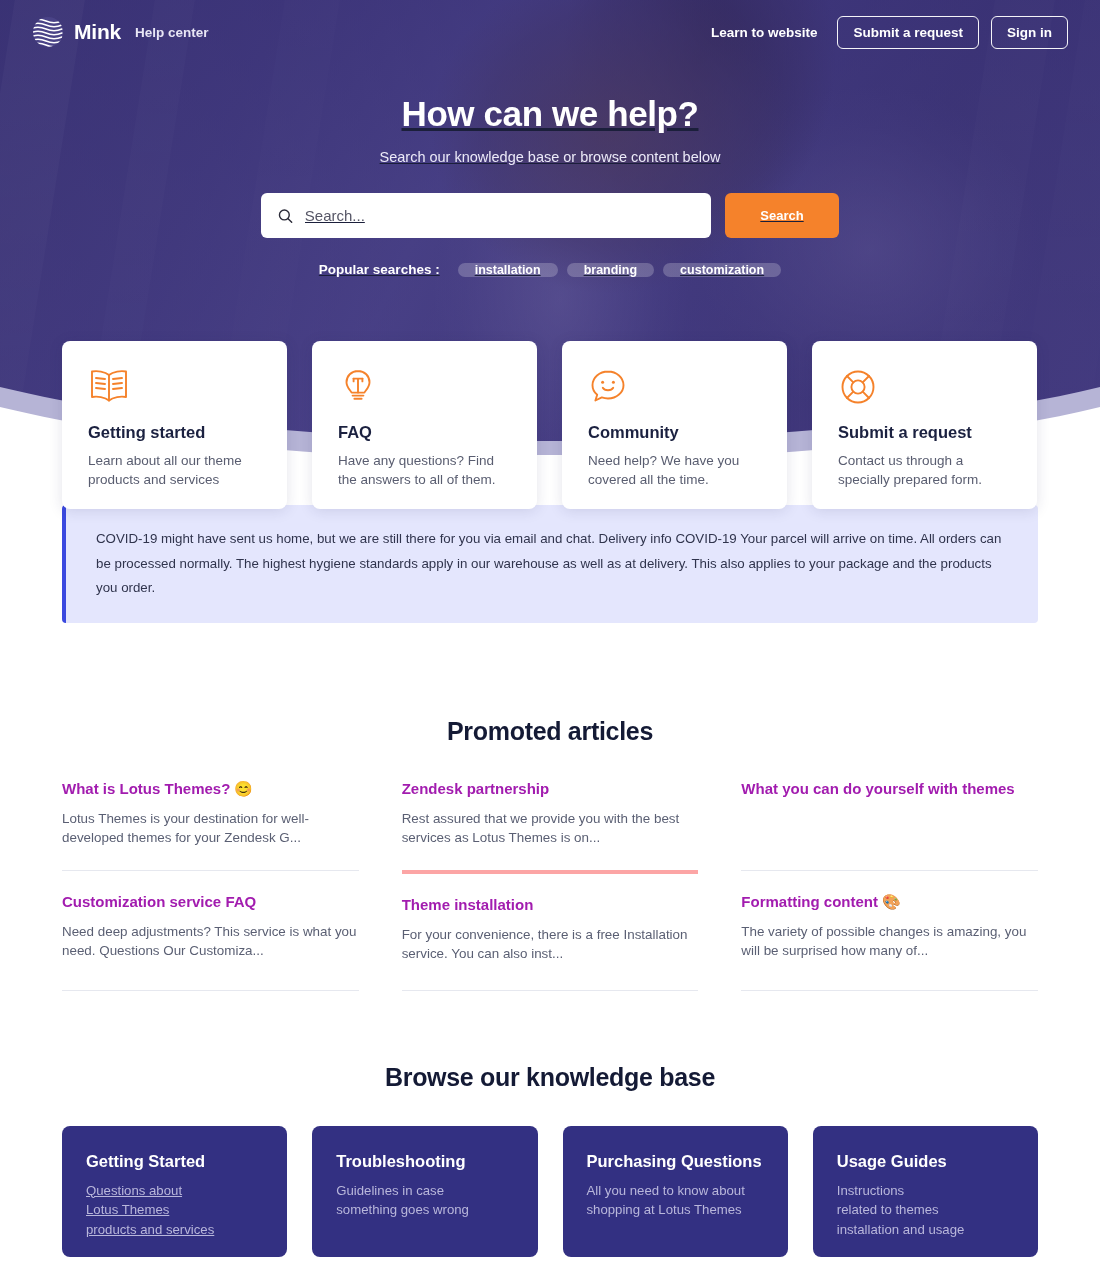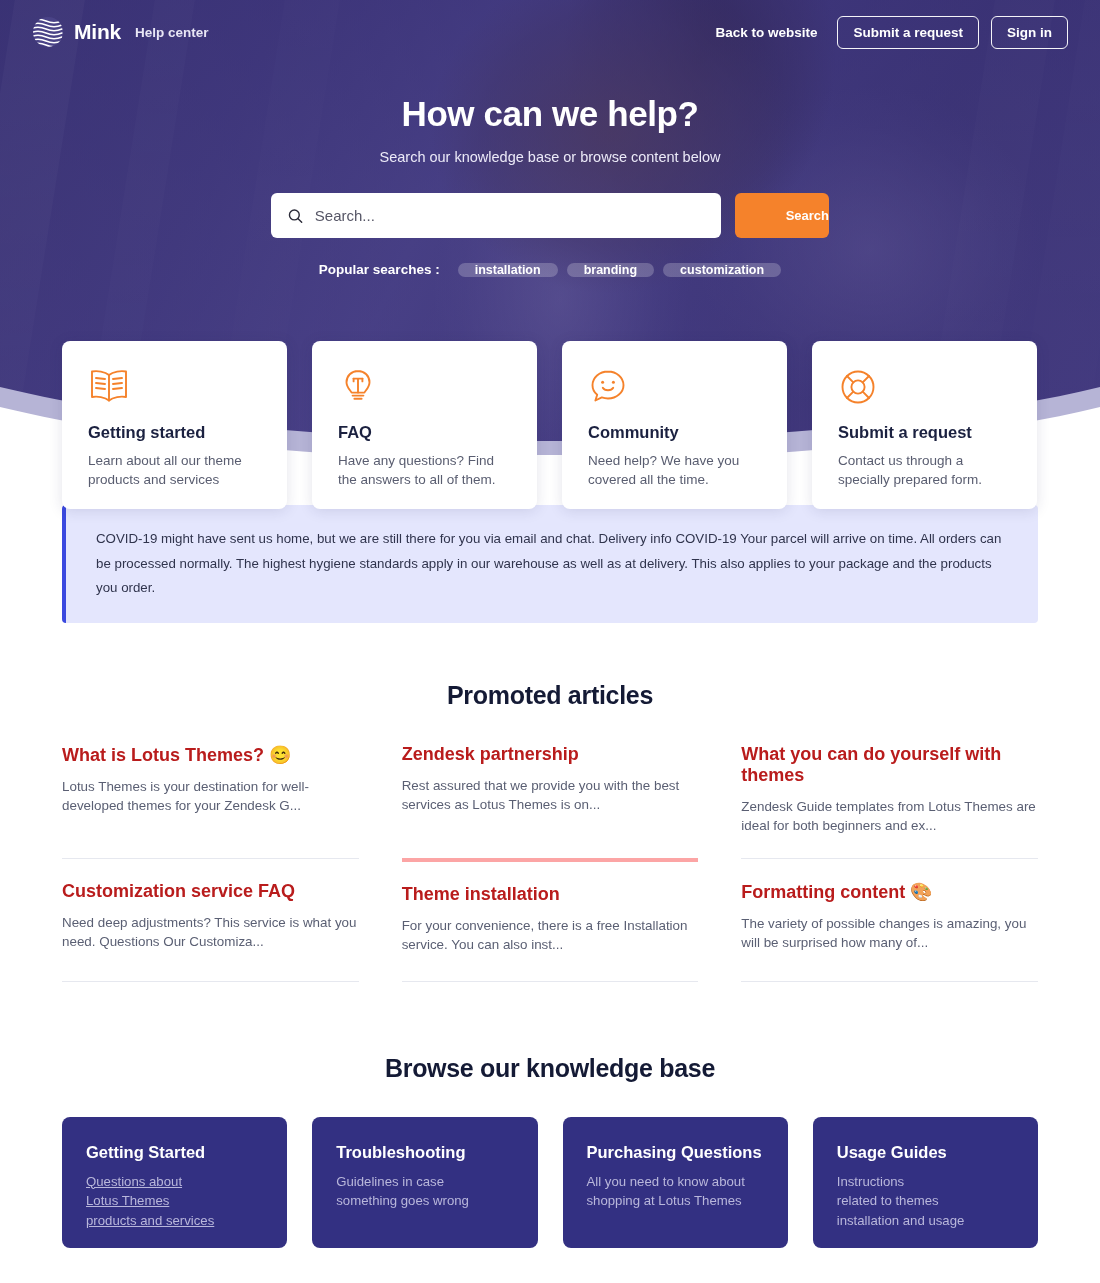--- a/index.html
+++ b/index.html
@@ -63,44 +63,44 @@
   .nav-btn {
     font-size: 13.5px; font-weight: bold; color: #ffffff;
     border: 1.5px solid rgba(255,255,255,.95);
     border-radius: 6px; padding: 8px 15px; background: transparent;
     white-space: nowrap; cursor: pointer; font-family: inherit;
   }
 
   
   .hero-inner {
     position: relative; z-index: 6;
-    text-align: center; padding-top: 30px;
+    text-align: center; padding-top: 30px; text-decoration: underline;
   }
   .hero-title {
     font-size: 35px; font-weight: bold; color: #ffffff; letter-spacing: -.4px;
   }
   .hero-sub {
     margin-top: 15px; font-size: 14.5px; color: #eceaf8;
   }
   .search-row {
     margin-top: 28px; display: flex; justify-content: center; gap: 14px;
   }
   .search-field {
     width: 450px; height: 45px; background: #fff; border-radius: 6px;
     display: flex; align-items: center; padding: 0 16px; gap: 11px;
   }
   .search-field input {
     border: 0; outline: none; font-size: 15px; color: #3a3a46;
     font-family: inherit; width: 100%; background: transparent;
   }
   .search-field input::placeholder { color: #565666; }
   .search-submit {
-    width: 94px; height: 45px; border: 0; border-radius: 6px;
+    width: 114px; height: 45px; border: 0; border-radius: 6px;
     background: #f5822b; color: #fff; font-size: 13px; font-weight: bold;
-    cursor: pointer; font-family: inherit; text-align: right;
+    cursor: pointer; font-family: inherit;
   }
   .popular {
     margin-top: 24px; display: flex; justify-content: center; align-items: center; gap: 9px;
   }
   .popular-label { font-size: 13.5px; font-weight: bold; color: #ffffff; margin-right: 9px; }
   .pill {
     background: rgba(255,255,255,.22); color: #ffffff; font-size: 12.5px;
     font-weight: bold; border-radius: 20px; padding: 0 17px; cursor: pointer;
   }
 
@@ -123,30 +123,30 @@
   .notice {
     background: #e4e6fd; border-left: 4px solid #3b49df; border-radius: 4px;
     padding: 22px 30px; font-size: 13.3px; line-height: 1.85; color: #30344d;
   }
 
   
   .section-title {
     text-align: center; font-size: 25px; font-weight: bold;
     color: #141a35; letter-spacing: -.3px;
   }
-  .promoted { padding-top: 58px; }
+  .promoted { padding-top: 94px; }
   .promo-grid {
     margin: 34px 62px 0; display: grid;
     grid-template-columns: repeat(3, 1fr); column-gap: 43px;
   }
   .promo-item { padding: 0 0 26px; border-bottom: 1px solid #e6e8ef; }
   .promo-item.row1 { padding-bottom: 22px; border-bottom: none; }
   .promo-item.row2 { padding-top: 22px; }
   .promo-link {
-    font-size: 18px; font-weight: bold; color: #b91c1c; text-decoration: none;
+    font-size: 15px; font-weight: bold; color: #a21caf; text-decoration: none;
     display: inline-block;
   }
   .promo-snippet {
     margin-top: 11px; font-size: 13.4px; line-height: 1.45; color: #5a5f73;
   }
 
   
   .kb { padding-top: 72px; }
   .kb-grid {
     margin: 34px 62px 0; display: grid; grid-template-columns: repeat(4, 1fr);
@@ -195,21 +195,21 @@
             <path d="M-2 21 Q 6 17.5 14 21 T 30 21"></path>
             <path d="M-2 25 Q 6 21.5 14 25 T 30 25"></path>
             <path d="M-2 29 Q 6 25.5 14 29 T 30 29"></path>
           </g>
         </svg>
         <span class="brand-name">Mink</span>
       </div>
       <span class="help-center-label">Help center</span>
 
       <div class="nav-right">
-        <a class="nav-link" href="#">Back to website</a>
+        <a class="nav-link" href="#">Learn to website</a>
         <button class="nav-btn">Submit a request</button>
         <button class="nav-btn">Sign in</button>
       </div>
     </div>
 
     <div class="hero-inner">
       <h1 class="hero-title">How can we help?</h1>
       <p class="hero-sub">Search our knowledge base or browse content below</p>
 
       <div class="search-row">
@@ -312,21 +312,20 @@
       <div class="promo-item row1">
         <a class="promo-link" href="#">What is Lotus Themes? 😊</a>
         <div class="promo-snippet">Lotus Themes is your destination for well-developed themes for your Zendesk G...</div>
       </div>
       <div class="promo-item row1">
         <a class="promo-link" href="#">Zendesk partnership</a>
         <div class="promo-snippet">Rest assured that we provide you with the best services as Lotus Themes is on...</div>
       </div>
       <div class="promo-item row1">
         <a class="promo-link" href="#">What you can do yourself with themes</a>
-        <div class="promo-snippet">Zendesk Guide templates from Lotus Themes are ideal for both beginners and ex...</div>
       </div>
 
       <div class="promo-item row2" style="border-top:1px solid #e6e8ef;">
         <a class="promo-link" href="#">Customization service FAQ</a>
         <div class="promo-snippet">Need deep adjustments? This service is what you need. Questions Our Customiza...</div>
       </div>
       <div class="promo-item row2" style="border-top:4px solid #fca5a5;">
         <a class="promo-link" href="#">Theme installation</a>
         <div class="promo-snippet">For your convenience, there is a free Installation service. You can also inst...</div>
       </div>

